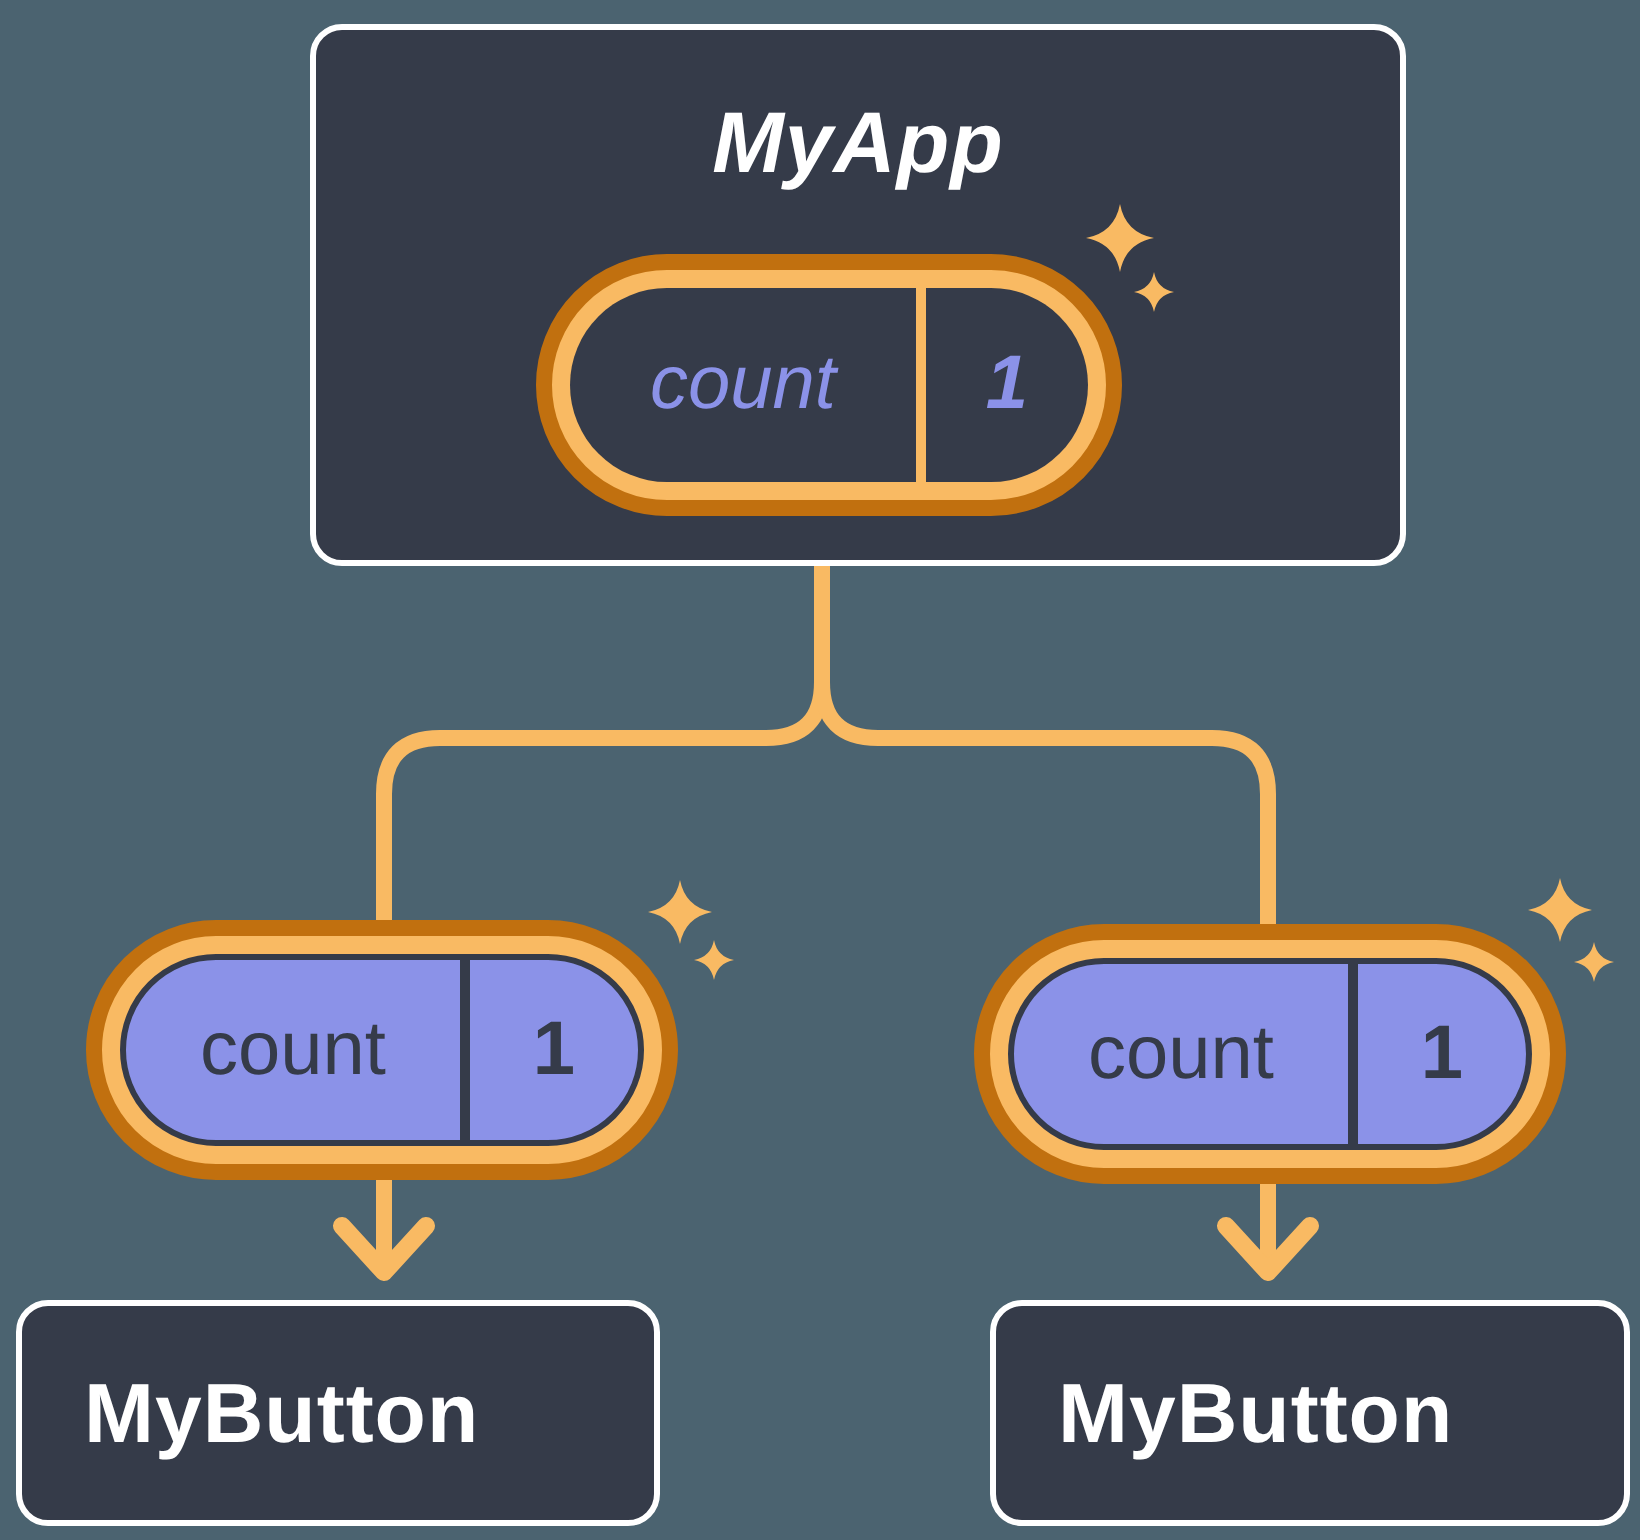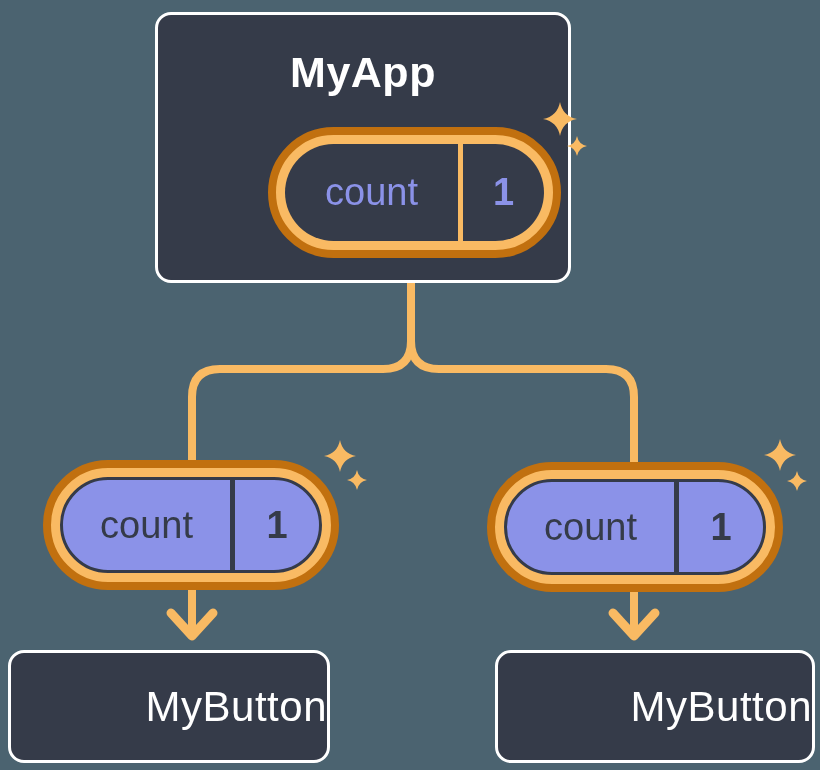--- a/index.html
+++ b/index.html
@@ -19,28 +19,28 @@
   }
   svg.layer{position:absolute;left:0;top:0;width:820px;height:770px;pointer-events:none;}
   .connector{stroke:var(--accent-light,#f9ba63);stroke-width:8;fill:none;stroke-linecap:round;}
   .arrowhead{stroke:var(--accent-light,#f9ba63);stroke-width:9;fill:none;stroke-linecap:round;stroke-linejoin:round;}
   .sparkle{fill:var(--accent-light,#f9ba63);}
 
   .node{
     position:absolute;background:var(--node-fill,#353b49);
     border:3px solid var(--node-border,#fff);border-radius:16px;color:#fff;
   }
-  .app-node{left:155px;top:12px;width:416px;height:271px;}
+  .app-node{left:155px;top:12px;width:548px;height:271px;font-style:italic;}
   .node-title{
     text-align:center;margin-top:33px;font-size:43px;font-weight:600;
     letter-spacing:0.5px;color:#fff;
   }
   .button-node{
-    display:flex;align-items:center;justify-content:flex-end;
-    font-size:42px;font-weight:400;letter-spacing:0.5px;
+    display:flex;align-items:center;justify-content:flex-start;
+    font-size:42px;font-weight:700;letter-spacing:0.5px;padding-left:31px;
   }
   .button-node.left{left:8px;top:650px;width:322px;height:113px;}
   .button-node.right{left:495px;top:650px;width:320px;height:113px;}
 
   .pill{
     position:absolute;border:8px solid var(--accent-dark,#c1700f);
     background:var(--accent-light,#f9ba63);border-radius:999px;padding:9px;margin-top:12px;
   }
   .pill-inner{
     height:100%;border-radius:999px;display:flex;align-items:stretch;overflow:hidden;

